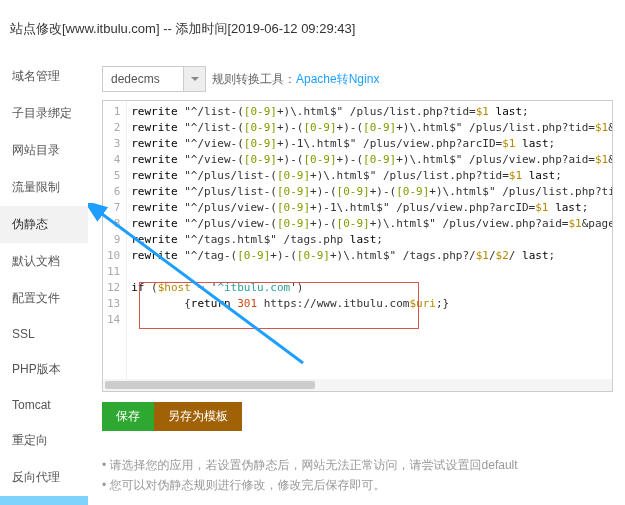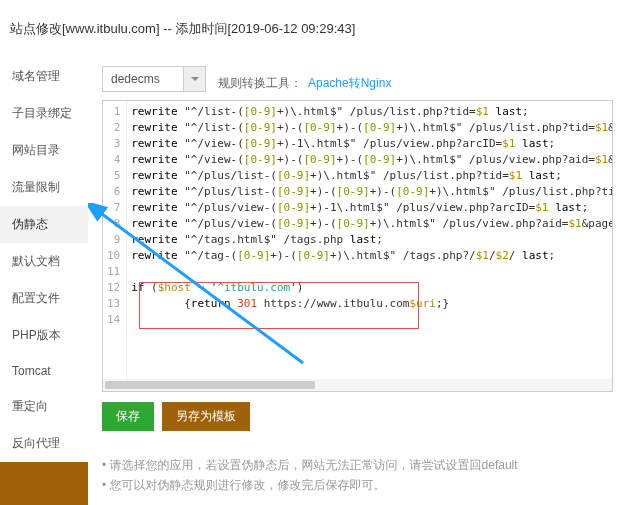--- a/index.html
+++ b/index.html
@@ -1,43 +1,43 @@
 <!DOCTYPE html>
 <html><head>
 <meta charset="utf-8">
 <style>
 *{margin:0;padding:0;box-sizing:border-box}
 body{font-family:"Microsoft YaHei",Arial,sans-serif;font-size:12px;color:#333;background:#fff;width:625px;height:505px;overflow:hidden}
 .container{display:flex;flex-direction:column;height:505px}
 .header{padding:20px 10px;font-size:13px;color:#333}
 .body{display:flex;flex:1;overflow:hidden}
-.sidebar{width:88px;background:#a16207;border-right:0}
+.sidebar{width:88px;background:#7dd3fc;border-right:0}
 .sidebar-item{padding:10px 12px;font-size:12px;color:#555;cursor:pointer;background:#fff}
 .sidebar-item.active{background:#f2f2f2;color:#333}
 .main{flex:1;padding:8px 12px 10px 14px;display:flex;flex-direction:column;overflow:hidden;position:relative}
-.toolbar{display:flex;align-items:flex-end;gap:6px;margin-bottom:8px}
+.toolbar{display:flex;align-items:center;margin-bottom:8px}
 .select{position:relative;display:inline-flex;align-items:center;border:1px solid #ccc;background:#fff;height:26px}
 .select-text{padding:0 8px;font-size:12px;color:#555;min-width:80px}
 .select-btn{width:22px;height:24px;background:#eee;border-left:1px solid #ccc;display:flex;align-items:center;justify-content:center;cursor:pointer}
 .select-btn svg{width:10px;height:10px;fill:#888}
 .tool-label{color:#666;margin-left:6px}
 .tool-link{color:#1e9fff;cursor:pointer}
 .editor{flex:1;border:1px solid #ccc;background:#fff;font-family:Consolas,Monaco,monospace;font-size:11px;line-height:16px;overflow:hidden;display:flex;position:relative}
 .gutter{background:#fff;color:#aaa;text-align:right;padding:3px 6px 3px 4px;border-right:1px solid #eee;user-select:none}
 .gutter div{height:16px}
 .code{padding:3px 4px;white-space:pre;overflow:hidden;position:relative;flex:1}
 .code-line{height:16px}
 .kw{color:#000}
 .gr{color:#859900}
 .num{color:#cb4b16}
 .pl{color:#b58900}
 .st{color:#2aa198}
 .highlight-box{position:absolute;border:1px solid #d9534f;left:36px;top:181px;width:280px;height:47px;pointer-events:none}
 .arrow-svg{position:absolute;left:0;top:145px;width:230px;height:165px;pointer-events:none;z-index:5}
-.btns{display:flex;gap:8px;margin-top:10px}
+.btns{display:flex;margin-top:10px}
 .btn{padding:6px 14px;font-size:12px;color:#fff;border:none;cursor:pointer}
 .btn-save{background:#2fa831}
 .btn-tpl{background:#a16207}
 .tips{margin-top:24px;color:#999;font-size:12px;line-height:20px}
 .tips div::before{content:"• ";color:#999}
 .hscroll{position:absolute;bottom:0;left:0;right:0;height:12px;background:#f5f5f5}
 .hscroll-thumb{position:absolute;left:2px;top:2px;width:210px;height:8px;background:#ccc;border-radius:2px}
 </style>
 </head>
 <body>
@@ -46,20 +46,21 @@
   <div class="header">站点修改[www.itbulu.com] -- 添加时间[2019-06-12 09:29:43]</div>
   <div class="body">
     <div class="sidebar" id="sidebar">
         <div class="sidebar-item">域名管理</div>
         <div class="sidebar-item">子目录绑定</div>
         <div class="sidebar-item">网站目录</div>
         <div class="sidebar-item">流量限制</div>
         <div class="sidebar-item active">伪静态</div>
         <div class="sidebar-item">默认文档</div>
         <div class="sidebar-item">配置文件</div>
+        <div class="sidebar-item">SSL</div>
         <div class="sidebar-item">PHP版本</div>
         <div class="sidebar-item">Tomcat</div>
         <div class="sidebar-item">重定向</div>
         <div class="sidebar-item">反向代理</div>
       </div>
     <div class="main">
       <div class="toolbar">
         <div class="select">
           <span class="select-text">dedecms</span>
           <span class="select-btn">

